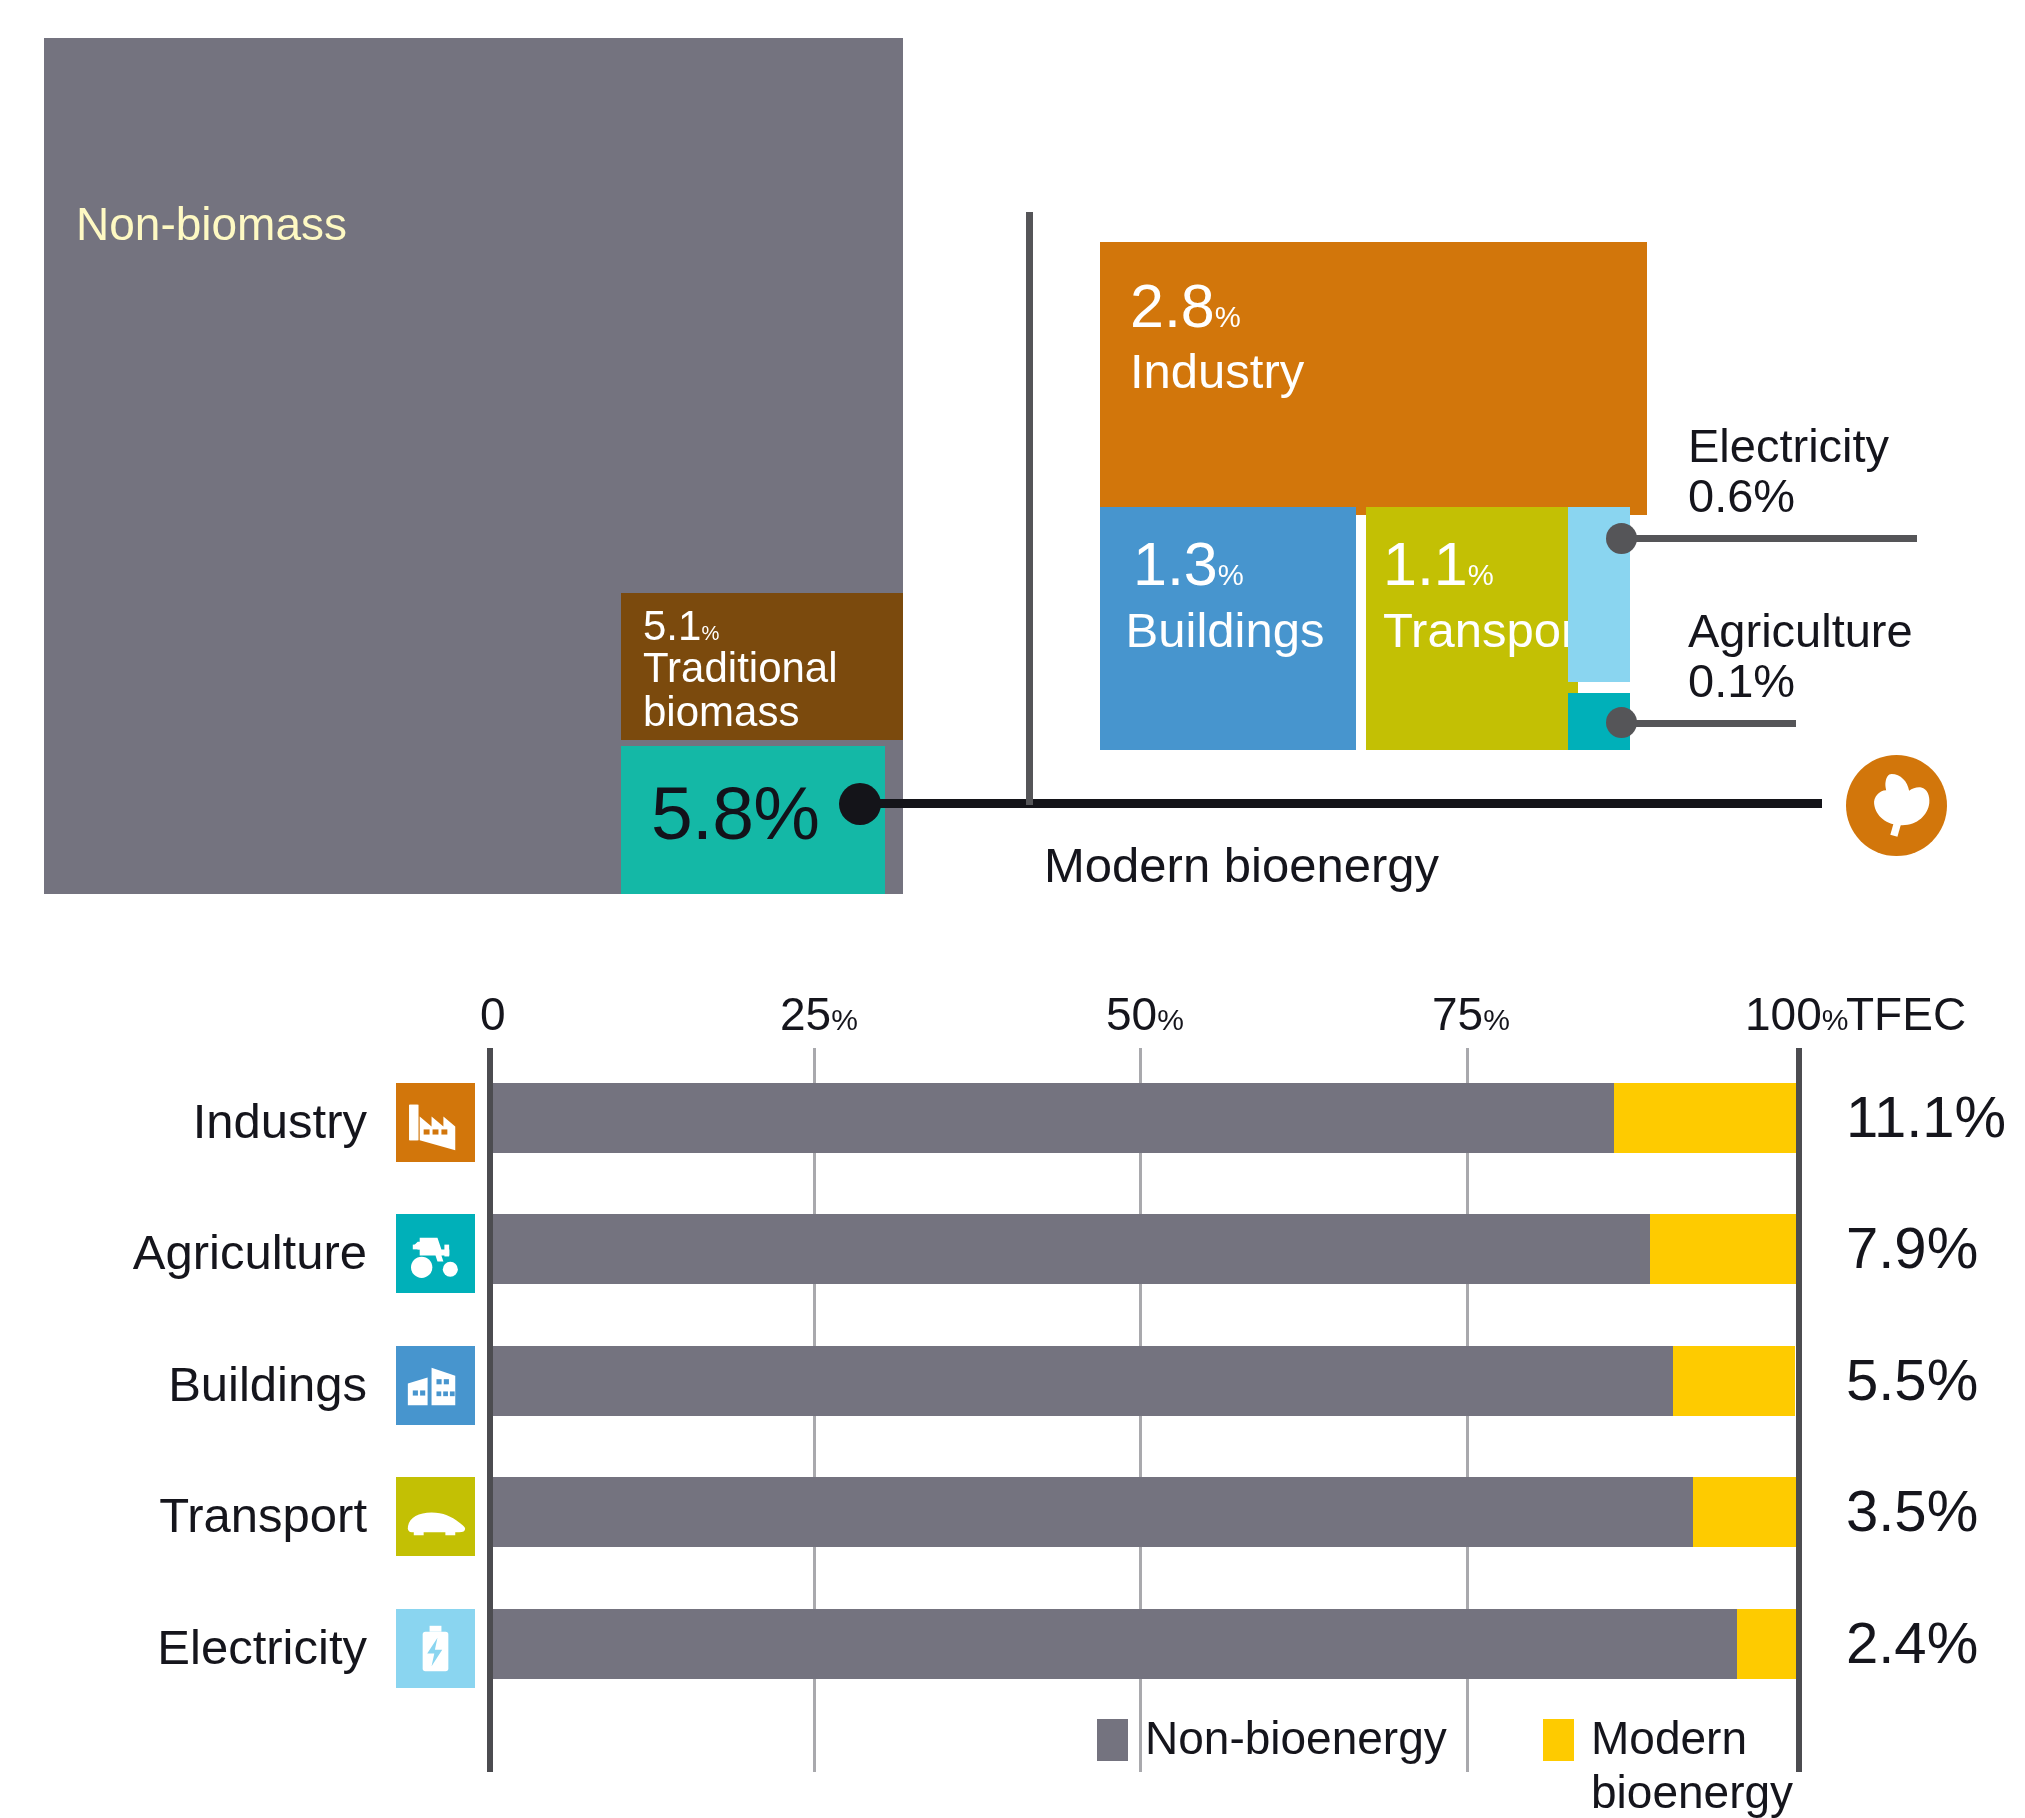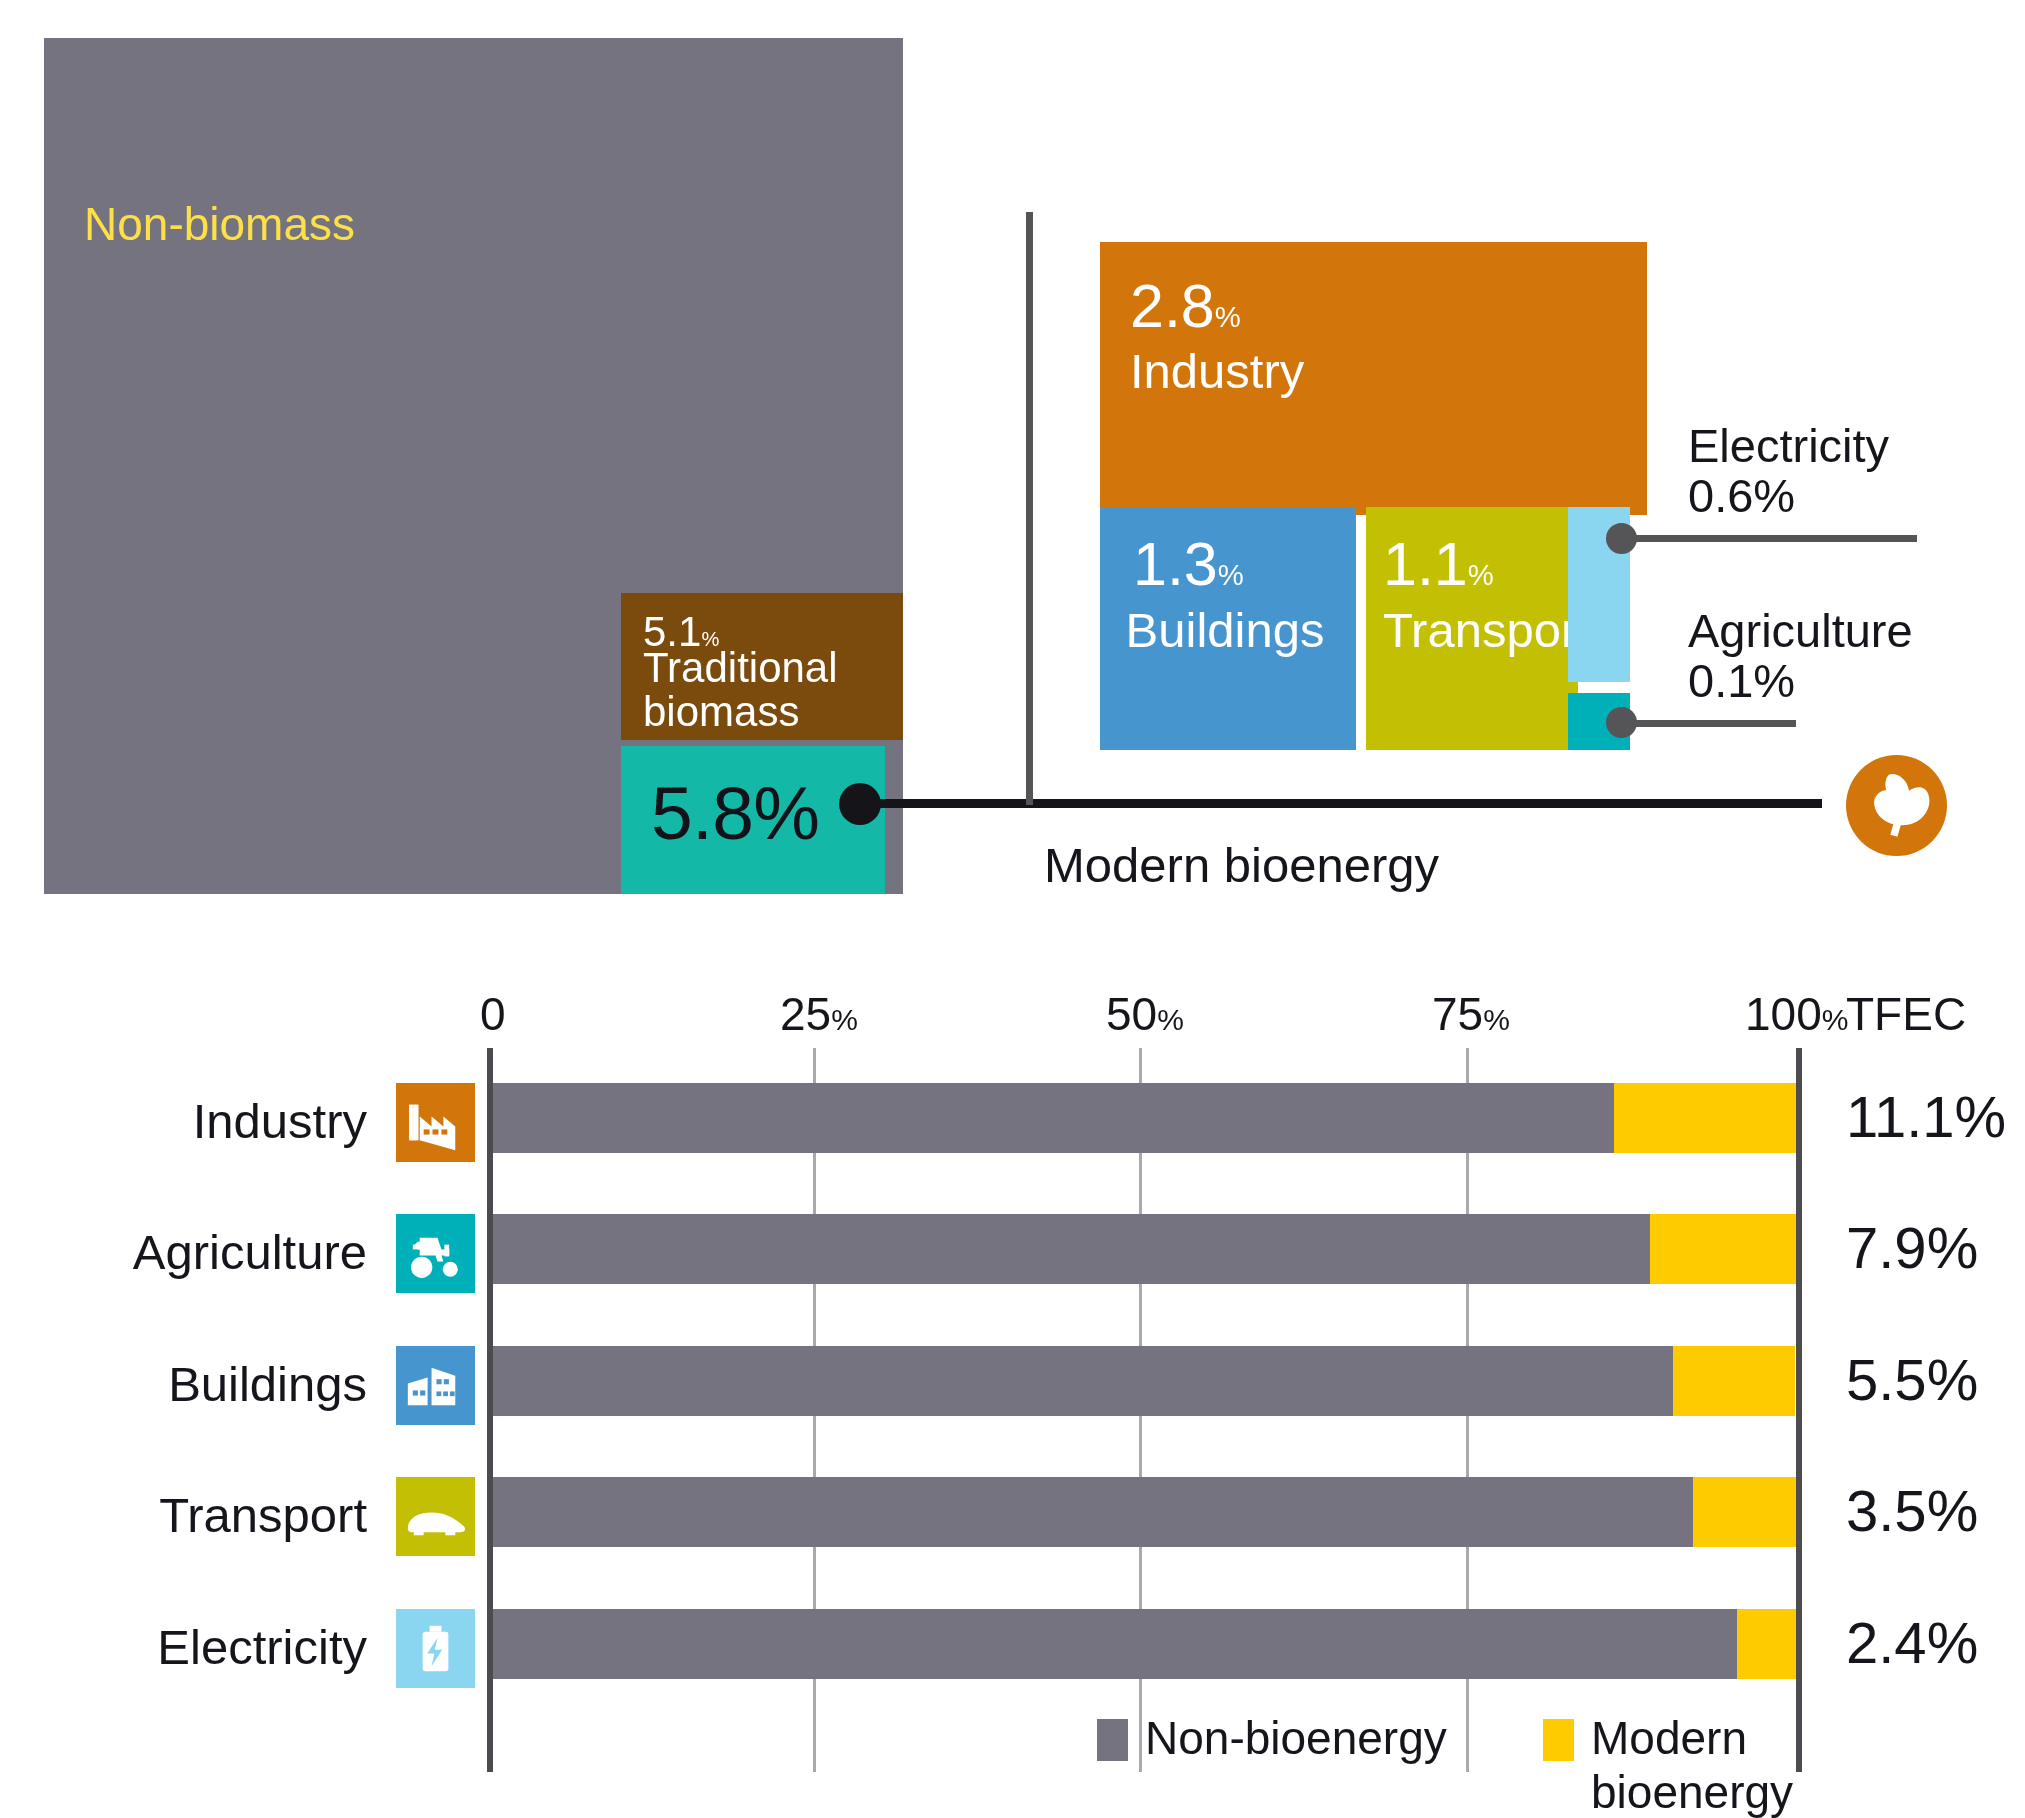--- a/index.html
+++ b/index.html
@@ -14,25 +14,25 @@
 
   
   .tm-box{position:absolute;box-sizing:border-box;}
   .tm-val{font-weight:400;line-height:1;}
   .tm-pct{font-size:.48em;}
   .tm-lab{line-height:1.05;}
 
   
   #nonbio{left:44px;top:38px;width:859px;height:856px;background:#74737f;}
   #nonbio .tm-val{position:absolute;left:39px;top:51px;font-size:94px;color:#fff;letter-spacing:-1.3px;}
-  #nonbio .tm-lab{position:absolute;left:40px;top:162px;font-size:46px;color:#fde047;}
+  #nonbio .tm-lab{position:absolute;left:32px;top:162px;font-size:46px;color:#fef9c3;}
 
   
   #tradbio{left:621px;top:593px;width:282px;height:147px;background:#7b4a0d;}
-  #tradbio .tm-val{position:absolute;left:22px;top:12px;font-size:42px;color:#fff;margin-top:6px;}
+  #tradbio .tm-val{position:absolute;left:22px;top:12px;font-size:42px;color:#fff;}
   #tradbio .tm-lab{position:absolute;left:22px;top:53px;font-size:42px;color:#fff;}
 
   
   #modbio{left:621px;top:746px;width:264px;height:148px;background:#14b8a6;}
   #modbio .tm-val{position:absolute;left:30px;top:30px;font-size:75px;color:#12121a;letter-spacing:-0.7px;}
 
   
   #ind{left:1100px;top:222px;width:547px;height:273px;background:#d2760b;margin-top:20px;}
   #ind .tm-val{position:absolute;left:30px;top:34px;font-size:61px;color:#fff;}
   #ind .tm-lab{position:absolute;left:30px;top:104px;font-size:49px;color:#fff;}

